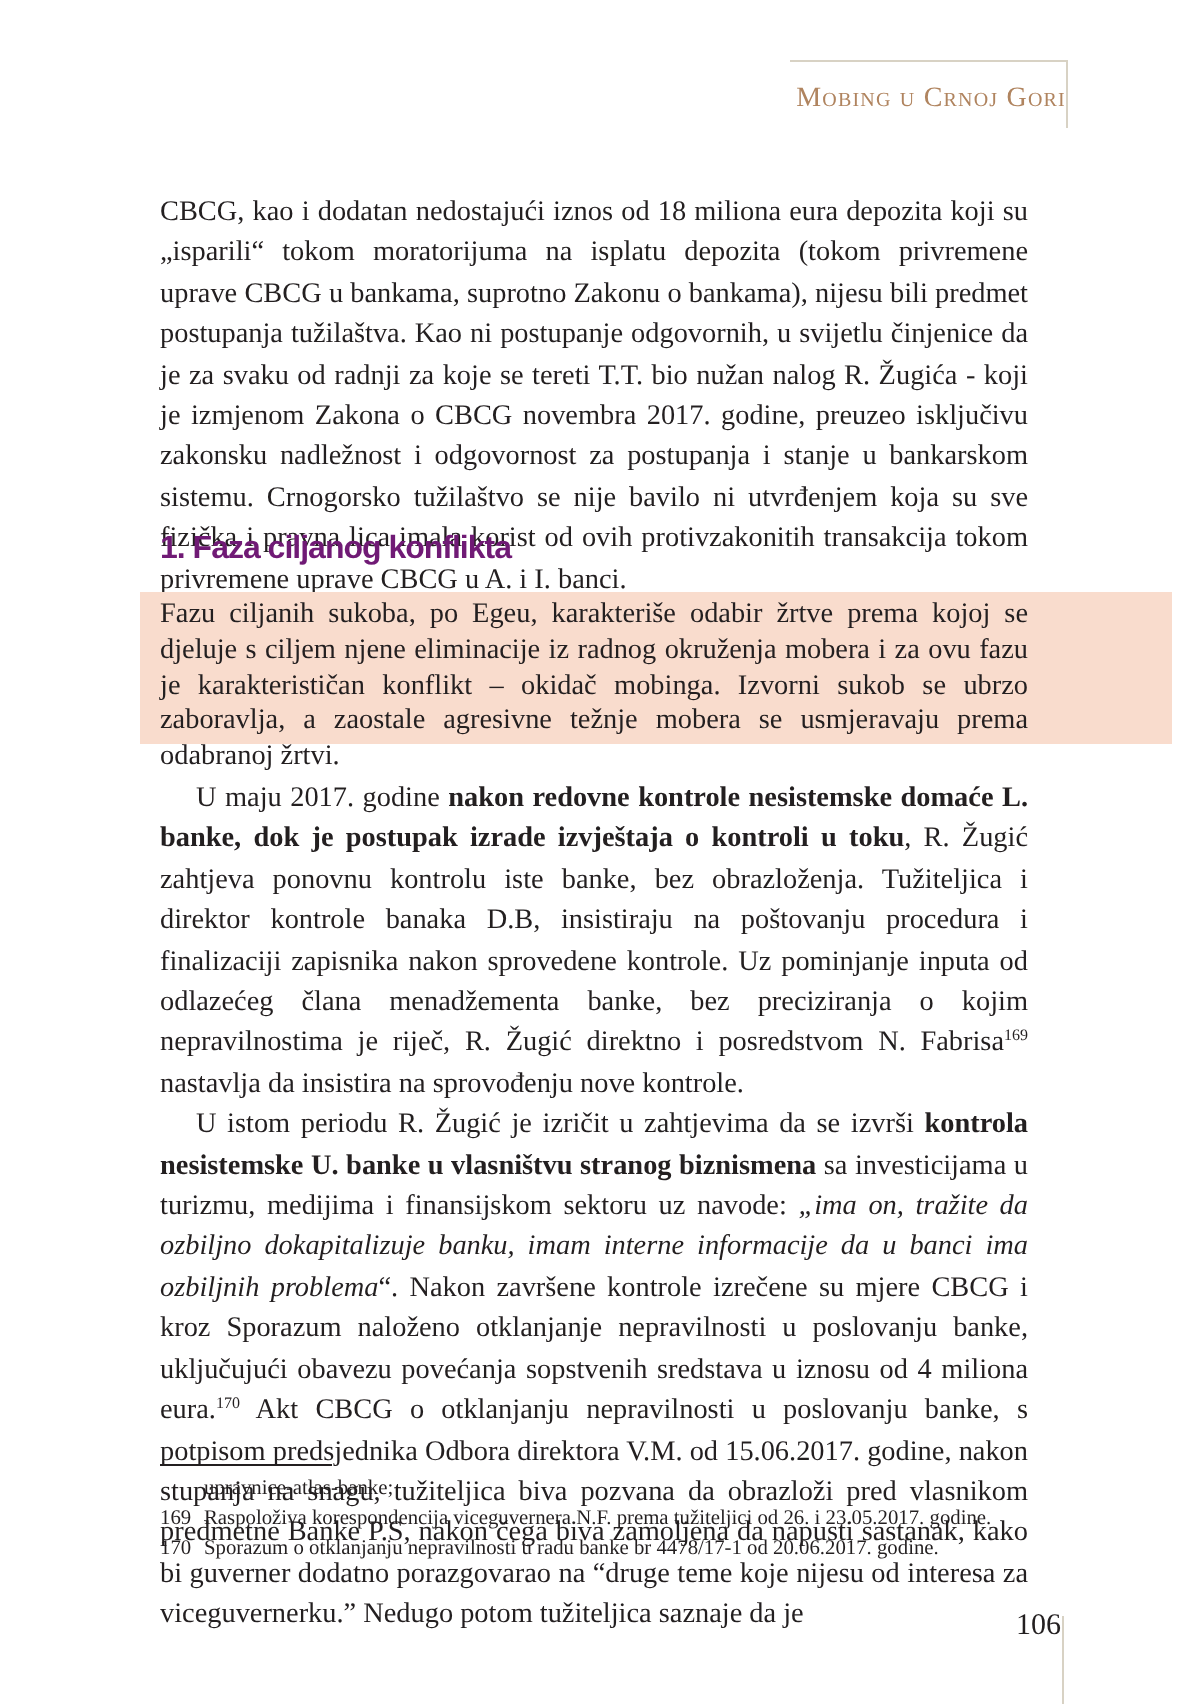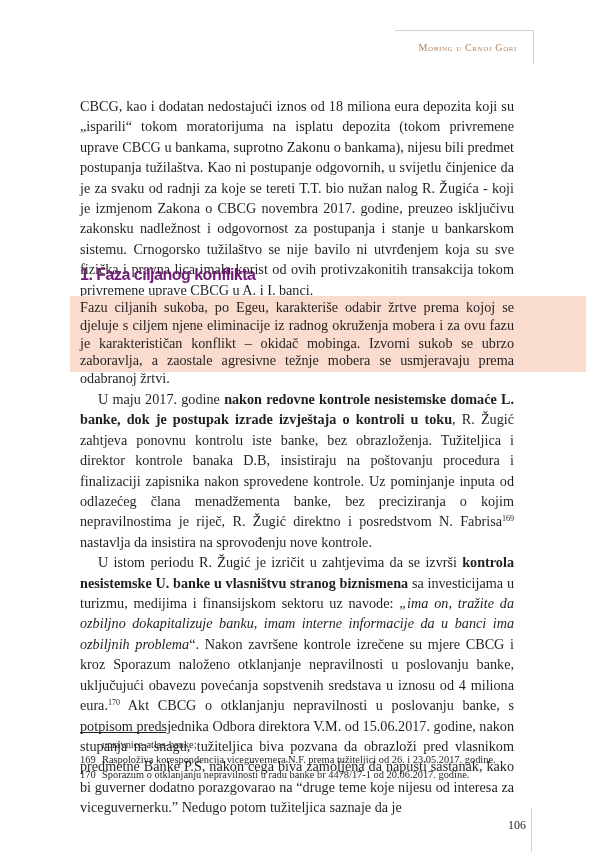--- a/index.html
+++ b/index.html
@@ -1,33 +1,33 @@
 <!DOCTYPE html>
 <html><head>
   <meta charset="utf-8">
   <style>
     html, body { margin: 0; padding: 0; background: #ffffff; }
     body { width: 600px; height: 852px; position: relative; overflow: hidden; font-family: "Liberation Serif", "DejaVu Serif", serif; color: #231f20; }
     .running-head { position: absolute; left: 395px; top: 30px; width: 138px; height: 33px; border-top: 1px solid #d8d2c4; border-right: 1px solid #d8d2c4; }
-    .running-head span { position: absolute; right: 16px; top: 11px; font-size: 10px; letter-spacing: 0.6px; color: #b0845f; font-variant: small-caps; white-space: nowrap; }
+    .running-head span { position: absolute; right: 0; top: 11px; font-size: 14px; letter-spacing: 0.6px; color: #b0845f; font-variant: small-caps; white-space: nowrap; }
     .body-text { position: absolute; left: 80px; width: 434px; font-size: 14.2px; line-height: 20.4px; text-align: justify; }
     .p1 { top: 96px; }
     .heading { position: absolute; left: 80px; top: 266px; font-family: "Liberation Sans", "DejaVu Sans", sans-serif; font-weight: bold; font-size: 16px; letter-spacing: -0.5px; color: #701a75; }
     .highlight { position: absolute; left: 70px; top: 296px; width: 516px; height: 76px; background: #f9dccd; }
     .highlight p { margin: 0; position: absolute; left: 10px; top: 3px; width: 434px; font-size: 14.2px; line-height: 17.8px; text-align: justify; }
     .p2 { top: 389px; }
     .p2 p, .p1 p { margin: 0; }
     .indent { text-indent: 18px; }
     sup { font-size: 8px; line-height: 0; vertical-align: 5px; }
     .fn-rule { position: absolute; left: 80px; top: 732px; width: 86px; height: 1px; background: #231f20; }
     .footnotes { position: absolute; left: 80px; top: 737px; width: 434px; font-family: "Liberation Serif", serif; font-size: 10.4px; line-height: 15px; color: #231f20; }
     .fn-line { white-space: nowrap; }
     .fn-cont { padding-left: 22px; }
     .fn-num { display: inline-block; width: 22px; }
-    .page-number { position: absolute; left: 508px; top: 805px; font-size: 12px; color: #231f20; margin-top: 13px; }
+    .page-number { position: absolute; left: 508px; top: 805px; font-size: 15px; color: #231f20; }
     .page-rule { position: absolute; left: 531px; top: 808px; width: 1px; height: 44px; background: #d8d2c4; }
   </style>
 </head>
 <body>
 
 <div class="running-head">
   <span>Mobing u Crnoj Gori</span>
 </div>
 
 <div class="body-text p1">

